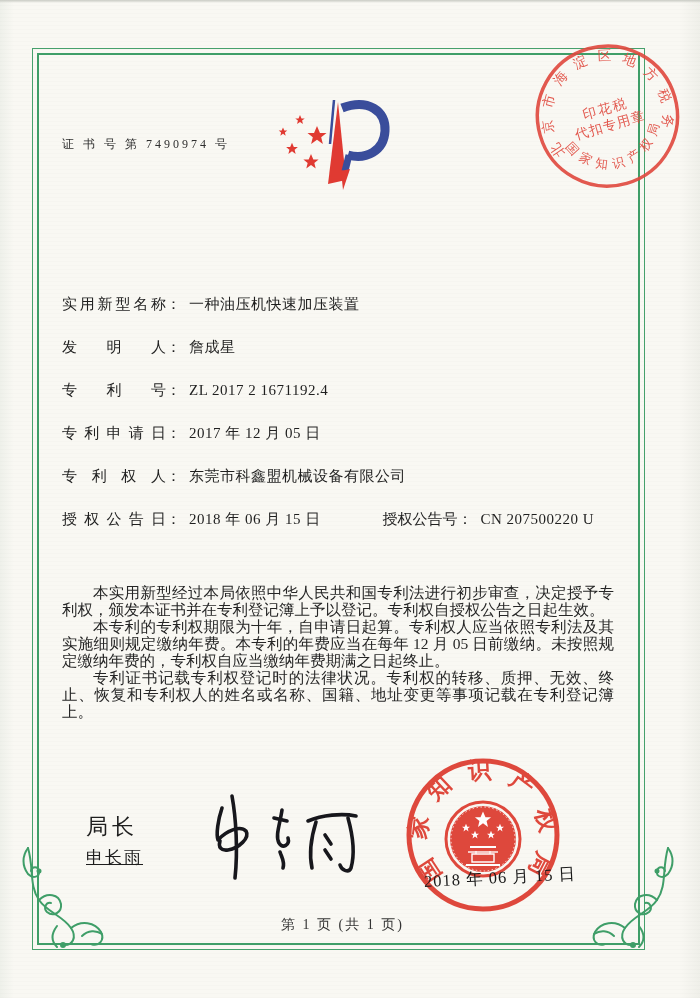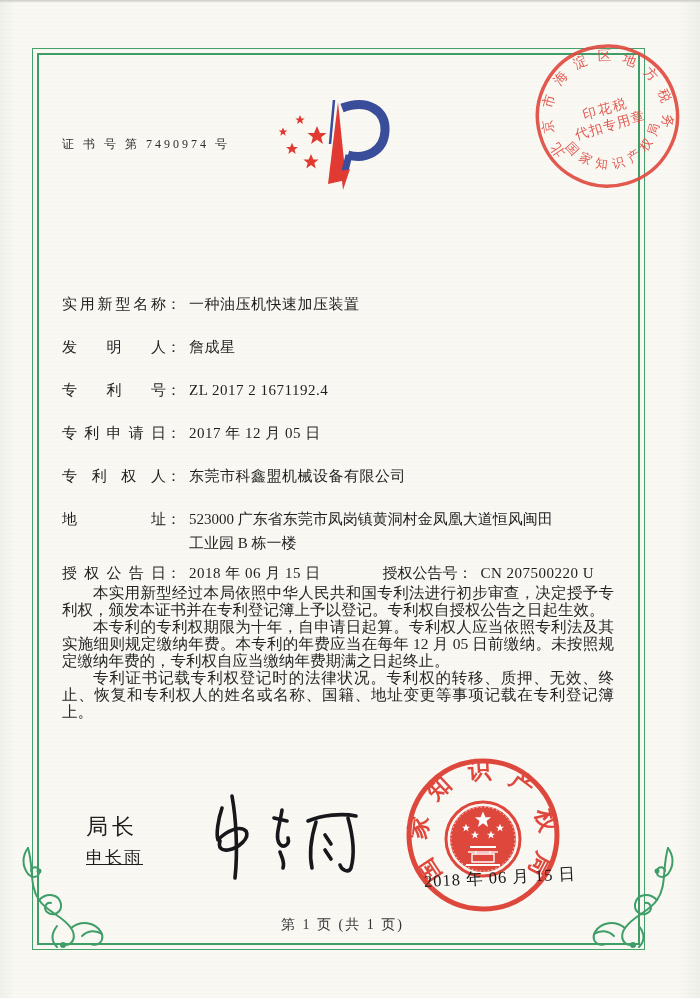--- a/index.html
+++ b/index.html
@@ -105,23 +105,20 @@
       <span class="flabel">发明人</span><span class="fcolon">：</span><span class="fvalue">詹成星</span>
     </div>
     <div class="frow">
       <span class="flabel">专利号</span><span class="fcolon">：</span><span class="fvalue">ZL 2017 2 1671192.4</span>
     </div>
     <div class="frow">
       <span class="flabel">专利申请日</span><span class="fcolon">：</span><span class="fvalue">2017 年 12 月 05 日</span>
     </div>
     <div class="frow">
       <span class="flabel">专利权人</span><span class="fcolon">：</span><span class="fvalue">东莞市科鑫盟机械设备有限公司</span>
-    </div>
-    <div class="frow addr">
-      <span class="flabel">地址</span><span class="fcolon">：</span><span class="addr-val"><span>523000 广东省东莞市凤岗镇黄洞村金凤凰大道恒风闽田</span><br><span>工业园 B 栋一楼</span></span>
     </div>
     <div class="frow">
       <span><span class="flabel">授权公告日</span><span class="fcolon">：</span><span class="fvalue">2018 年 06 月 15 日</span></span>
       <span class="pair2"><span>授权公告号</span><span class="fcolon">：</span><span class="fvalue">CN 207500220 U</span></span>
     </div>
   </div>
 
   <div class="body-text">
     <p>本实用新型经过本局依照中华人民共和国专利法进行初步审查，决定授予专利权，颁发本证书并在专利登记簿上予以登记。专利权自授权公告之日起生效。</p>
     <p>本专利的专利权期限为十年，自申请日起算。专利权人应当依照专利法及其实施细则规定缴纳年费。本专利的年费应当在每年 12 月 05 日前缴纳。未按照规定缴纳年费的，专利权自应当缴纳年费期满之日起终止。</p>

